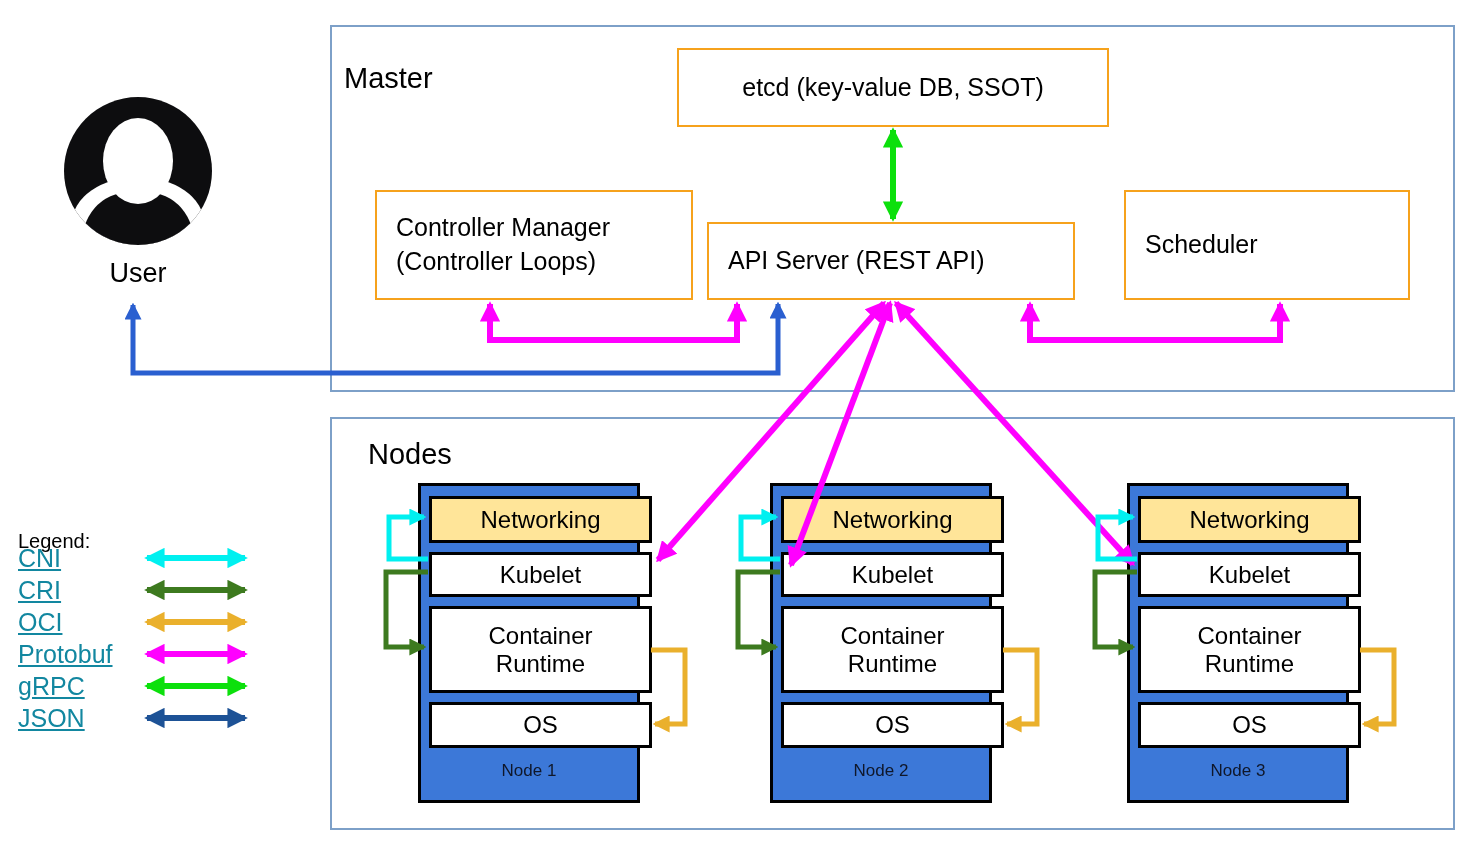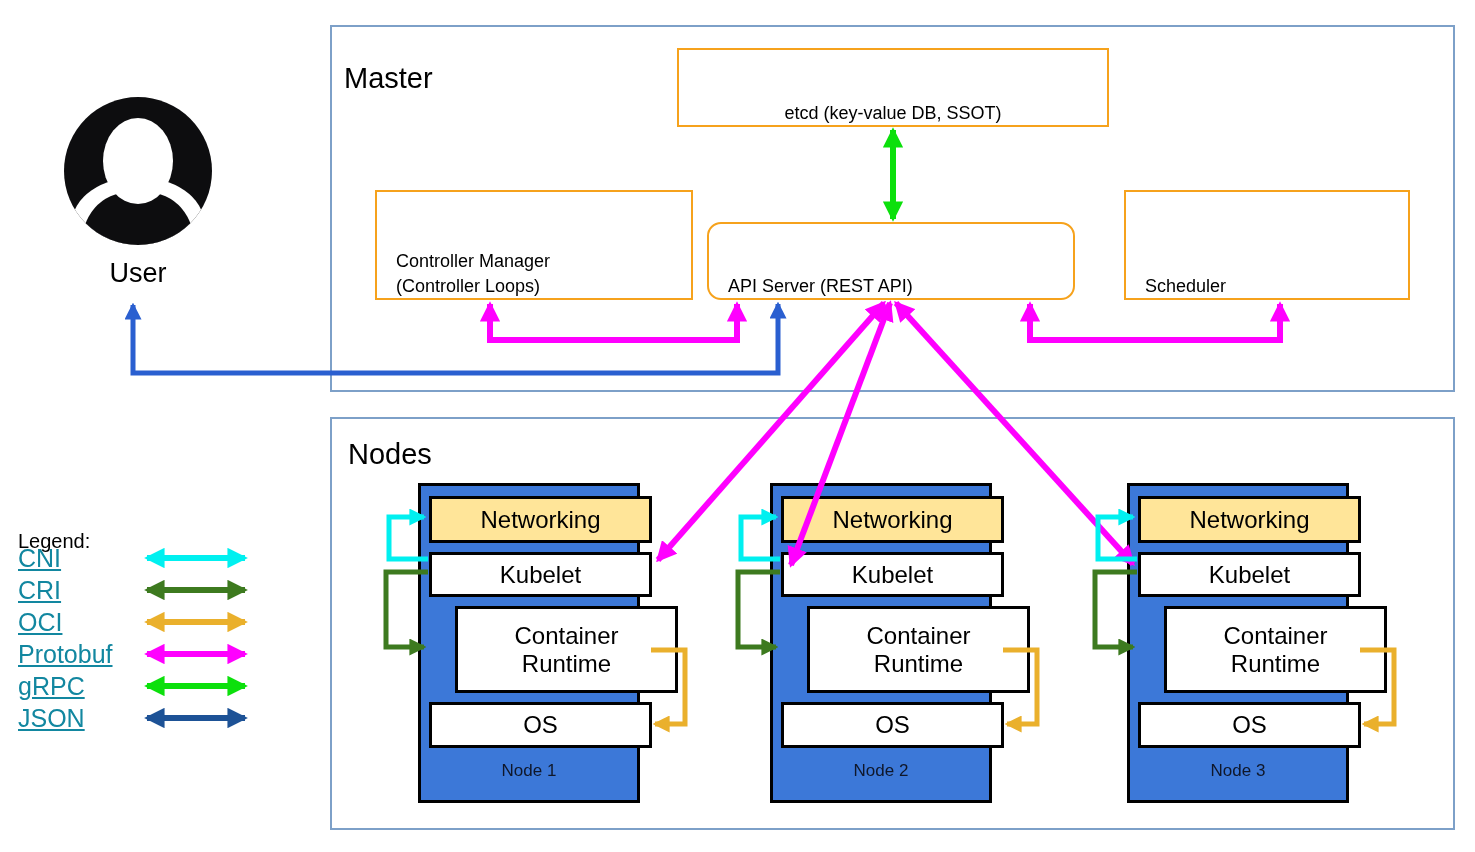--- a/index.html
+++ b/index.html
@@ -22,24 +22,24 @@
     position: absolute;
     font-size: 29px;
     color: #000000;
   }
   
   .obox {
     position: absolute;
     border: 2.5px solid #f6a21c;
     background: #ffffff;
     color: #000000;
-    font-size: 18px;
+    font-size: 25px;
     display: flex;
     flex-direction: column;
-    justify-content: flex-end;
+    justify-content: center;
     line-height: 1.35;
   }
   .obox.center { align-items: center; text-align: center; }
   .obox.left   { align-items: flex-start; padding-left: 19px; }
   
   .node {
     position: absolute;
     top: 483px;
     width: 222px;
     height: 320px;
@@ -55,21 +55,21 @@
     color: #000000;
     font-size: 24px;
     display: flex;
     align-items: center;
     justify-content: center;
     text-align: center;
     line-height: 1.15;
   }
   .layer-networking { top: 10px;  height: 47px; background: #ffe599; }
   .layer-kubelet    { top: 66px;  height: 45px; }
-  .layer-runtime    { top: 120px; height: 87px; padding: 0 40px; margin-left: 26px; }
+  .layer-runtime    { top: 120px; height: 87px; padding: 0 40px; }
   .layer-os         { top: 216px; height: 46px; }
   .node-name {
     position: absolute;
     left: 0; right: 0;
     top: 275px;
     text-align: center;
     color: #0f172a;
     font-size: 17px;
   }
   
@@ -127,30 +127,30 @@
 
   <div class="obox center" style="left:677px; top:48px; width:432px; height:79px;">
     <span>etcd (key-value DB, SSOT)</span>
   </div>
 
   <div class="obox left" style="left:343px; top:190px; width:318px; height:110px;margin-left:32px;">
     <span>Controller Manager</span>
     <span>(Controller Loops)</span>
   </div>
 
-  <div class="obox left" style="left:707px; top:222px; width:368px; height:78px;border-radius:14px;">
+  <div class="obox left" style="left:707px; top:222px; width:368px; height:78px;">
     <span>API Server (REST API)</span>
   </div>
 
   <div class="obox left" style="left:1124px; top:190px; width:286px; height:110px;">
     <span>Scheduler</span>
   </div>
 
   <div class="section-box" style="left:330px; top:417px; width:1125px; height:413px;"></div>
-  <div class="section-label" style="left:348px; top:438px;">Nodes</div>
+  <div class="section-label" style="left:368px; top:438px;">Nodes</div>
 
   <div class="node" style="left:418px;">
     <div class="layer layer-networking">Networking</div>
     <div class="layer layer-kubelet">Kubelet</div>
     <div class="layer layer-runtime">Container Runtime</div>
     <div class="layer layer-os">OS</div>
     <div class="node-name">Node 1</div>
   </div>
 
   <div class="node" style="left:770px;">

